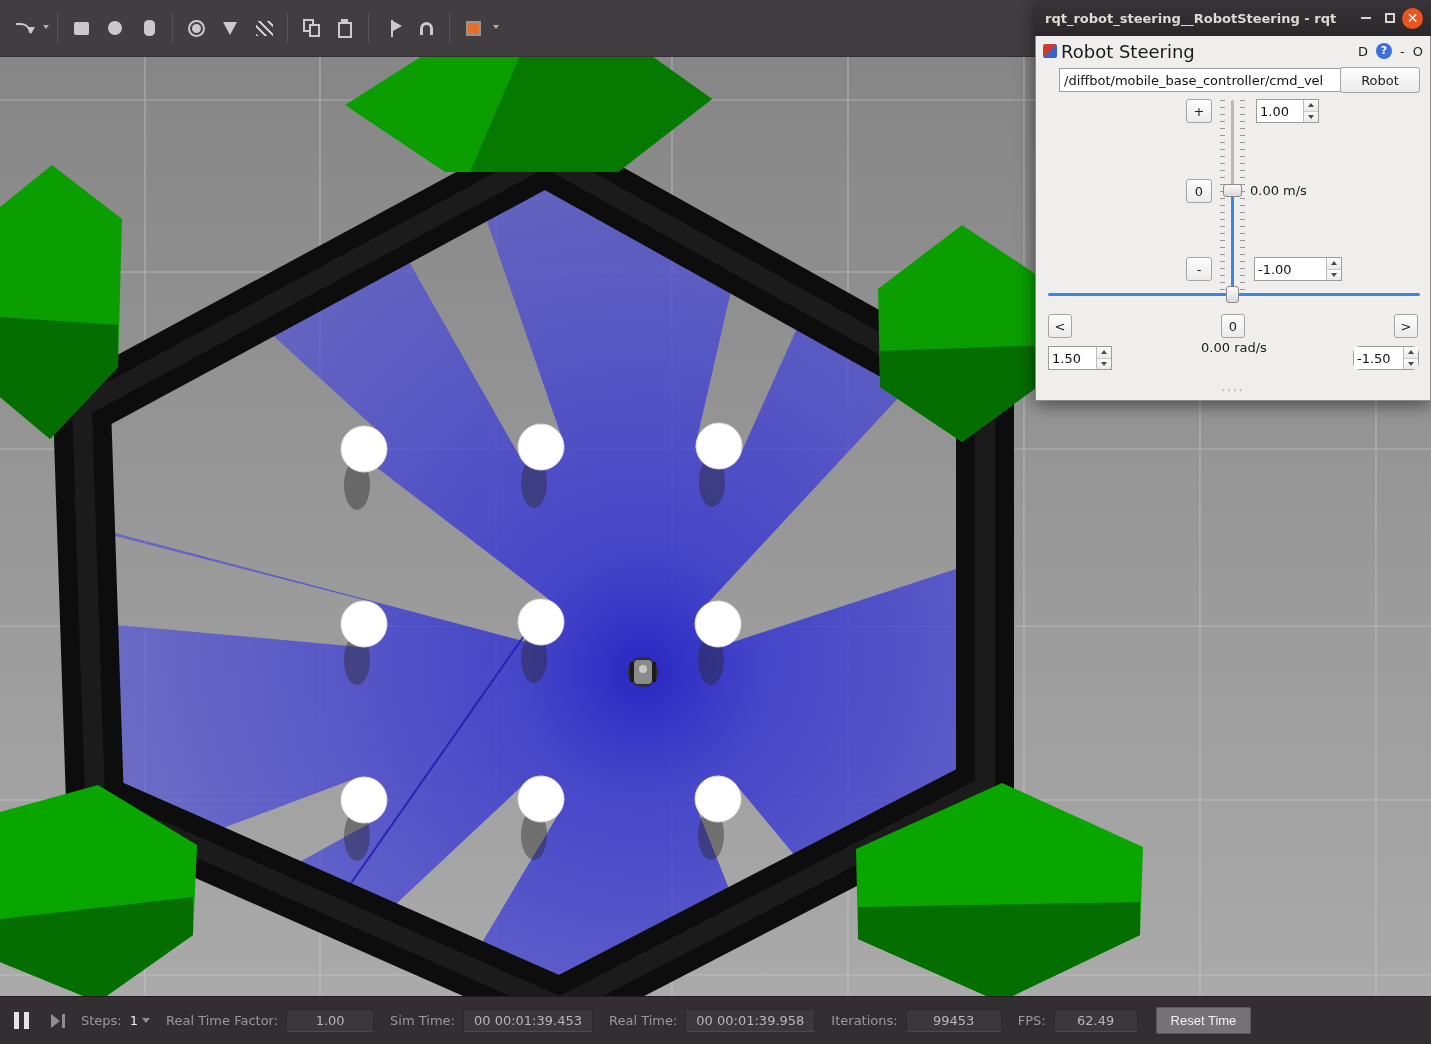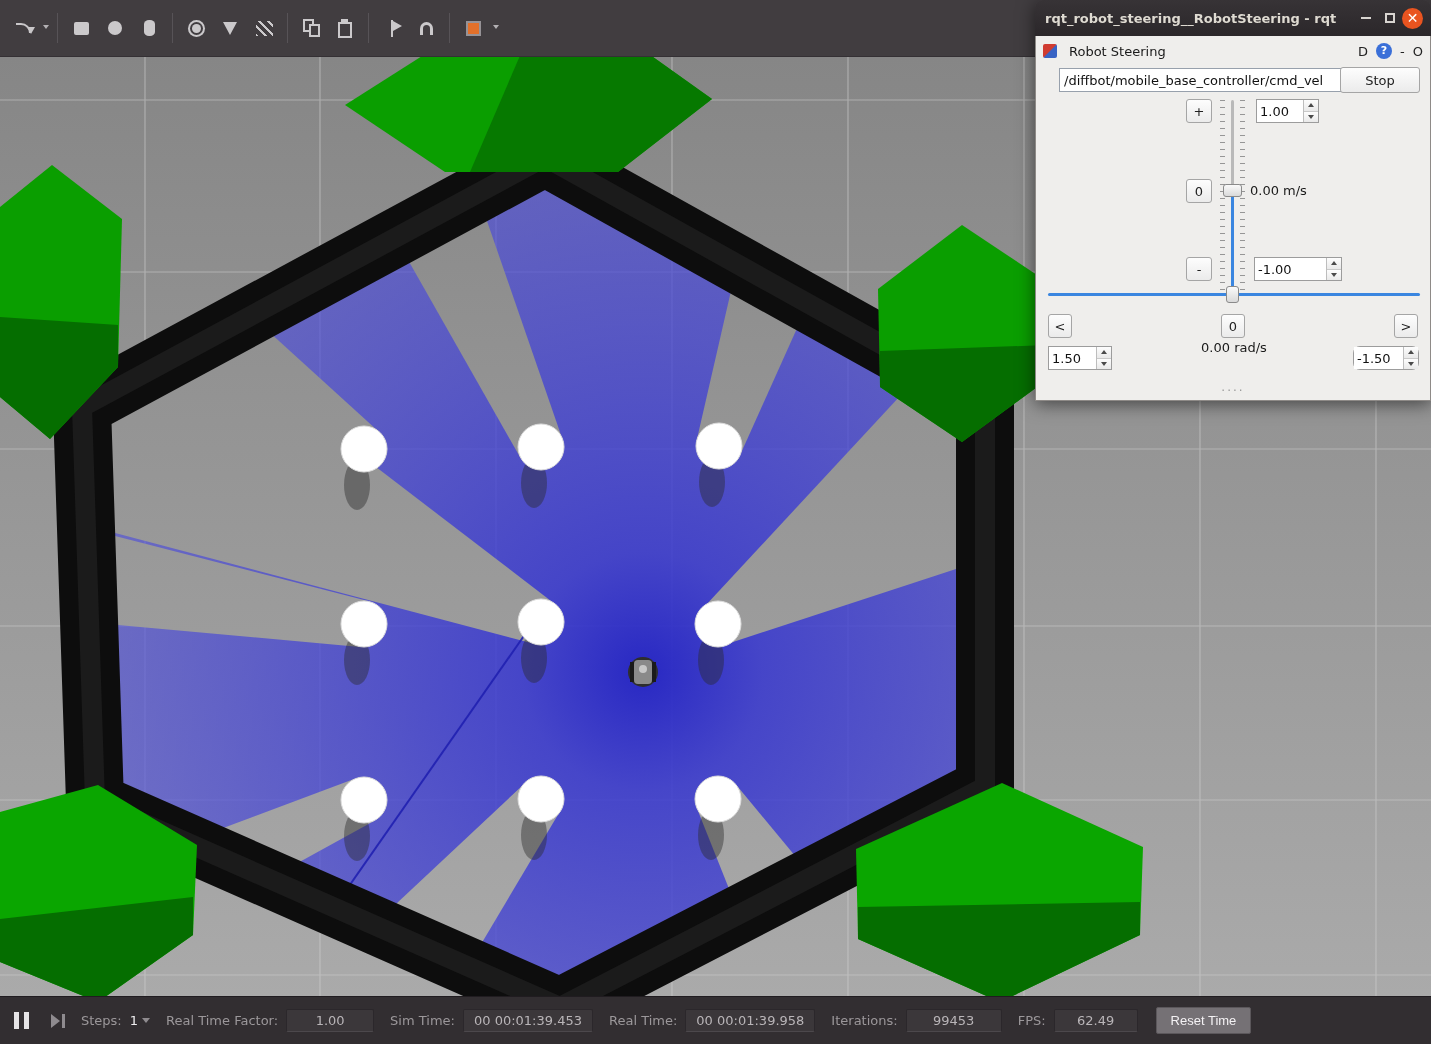--- a/index.html
+++ b/index.html
@@ -58,21 +58,21 @@
   .rqt-title { color:#dfdbd2; font-size:13px; font-weight:bold; flex:1; white-space:nowrap; overflow:hidden; }
   .win-btn { display:flex; align-items:center; justify-content:center; width:24px; height:24px; cursor:pointer; }
   .i-min { width:10px; height:2px; background:#d8d4d0; }
   .i-max { width:10px; height:10px; border:2px solid #d8d4d0; }
   .close-circle { width:21px; height:21px; border-radius:50%; background:#e95420; color:#fff;
     font-size:14px; line-height:20px; text-align:center; font-weight:bold; cursor:pointer; }
   .rqt-body { position:relative; height:365px; background:#efeeec; border:1px solid #8e8a87; border-top:none; font-size:13px; color:#1a1a1a; }
 
   .plugin-header { position:absolute; left:7px; top:4px; right:7px; height:22px; display:flex; align-items:center; }
   .plugin-icon { width:14px; height:14px; border-radius:2px; background:linear-gradient(135deg,#d03b30 48%,#3863c4 52%); margin-right:4px; }
-  .plugin-title { font-size:13px;margin-left:8px; }
+  .plugin-title { font-size:18px; }
   .dock-btns { margin-left:auto; display:flex; align-items:center; gap:8px; }
   .dock-txt { cursor:pointer; color:#222; }
   .help-circle { width:16px; height:16px; border-radius:50%; background:#3a6fd8; color:#fff; font-size:11px;
     font-weight:bold; text-align:center; line-height:16px; cursor:pointer; }
 
   .topic-input { position:absolute; left:23px; top:32px; width:288px; height:24px; border:1px solid #97a0ac;
     background:#fff; font-family:"DejaVu Sans", sans-serif; font-size:13px; padding:1px 4px; color:#111; }
   .qbtn { background:linear-gradient(#fdfdfd,#ebebeb); border:1px solid #a5a5a5; border-radius:3px;
     font-family:"DejaVu Sans", sans-serif; font-size:13px; color:#222; cursor:pointer; }
   .stop-btn { position:absolute; right:10px; top:31px; width:80px; height:26px; }
@@ -321,21 +321,21 @@
         <span class="plugin-title">Robot Steering</span>
         <span class="dock-btns">
           <span class="dock-txt">D</span>
           <span class="help-circle">?</span>
           <span class="dock-txt">-</span>
           <span class="dock-txt">O</span>
         </span>
       </div>
 
       <input class="topic-input" value="/diffbot/mobile_base_controller/cmd_vel" style="">
-      <button class="qbtn stop-btn">Stop</button>
+      <button class="qbtn stop-btn">Robot</button>
 
       <button class="qbtn sq-btn" style="left:150px; top:63px;">+</button>
       <div class="spin" style="left:220px; top:63px; width:63px;">
         <input value="1.00" style="">
         <span class="arrows">
           <span class="au">
               <i></i>
             </span>
           <span class="ad">
               <i></i>

